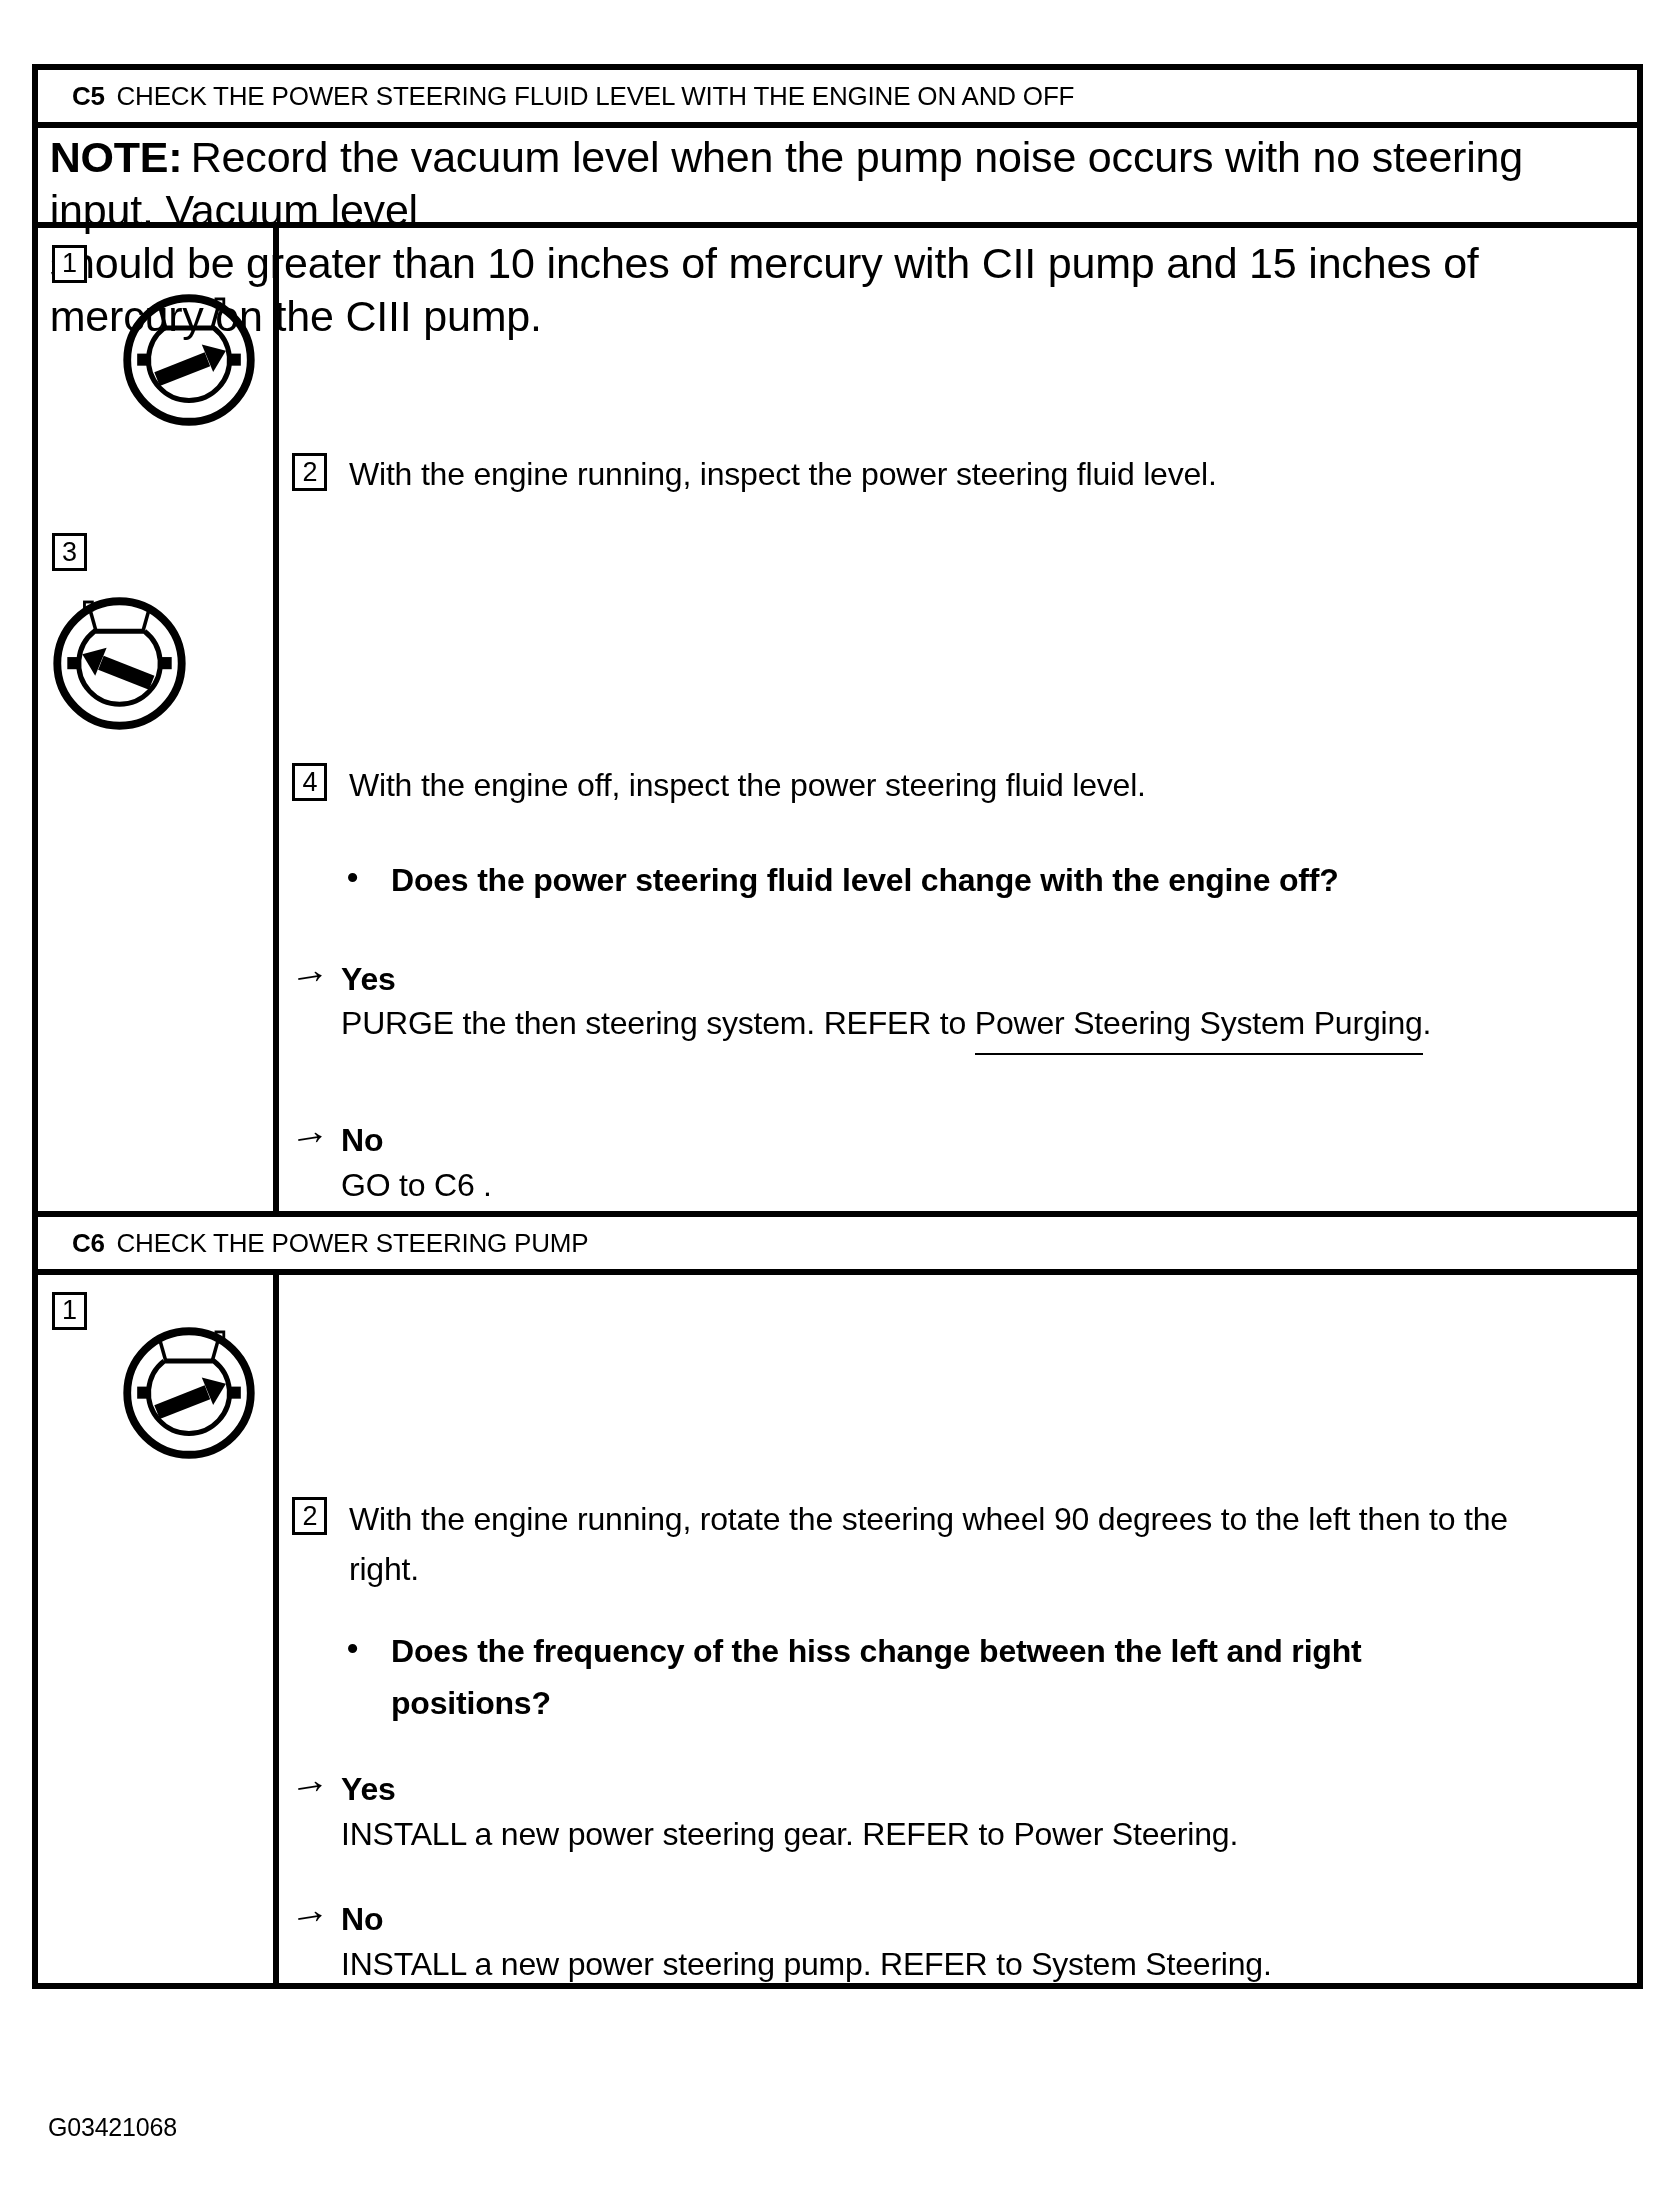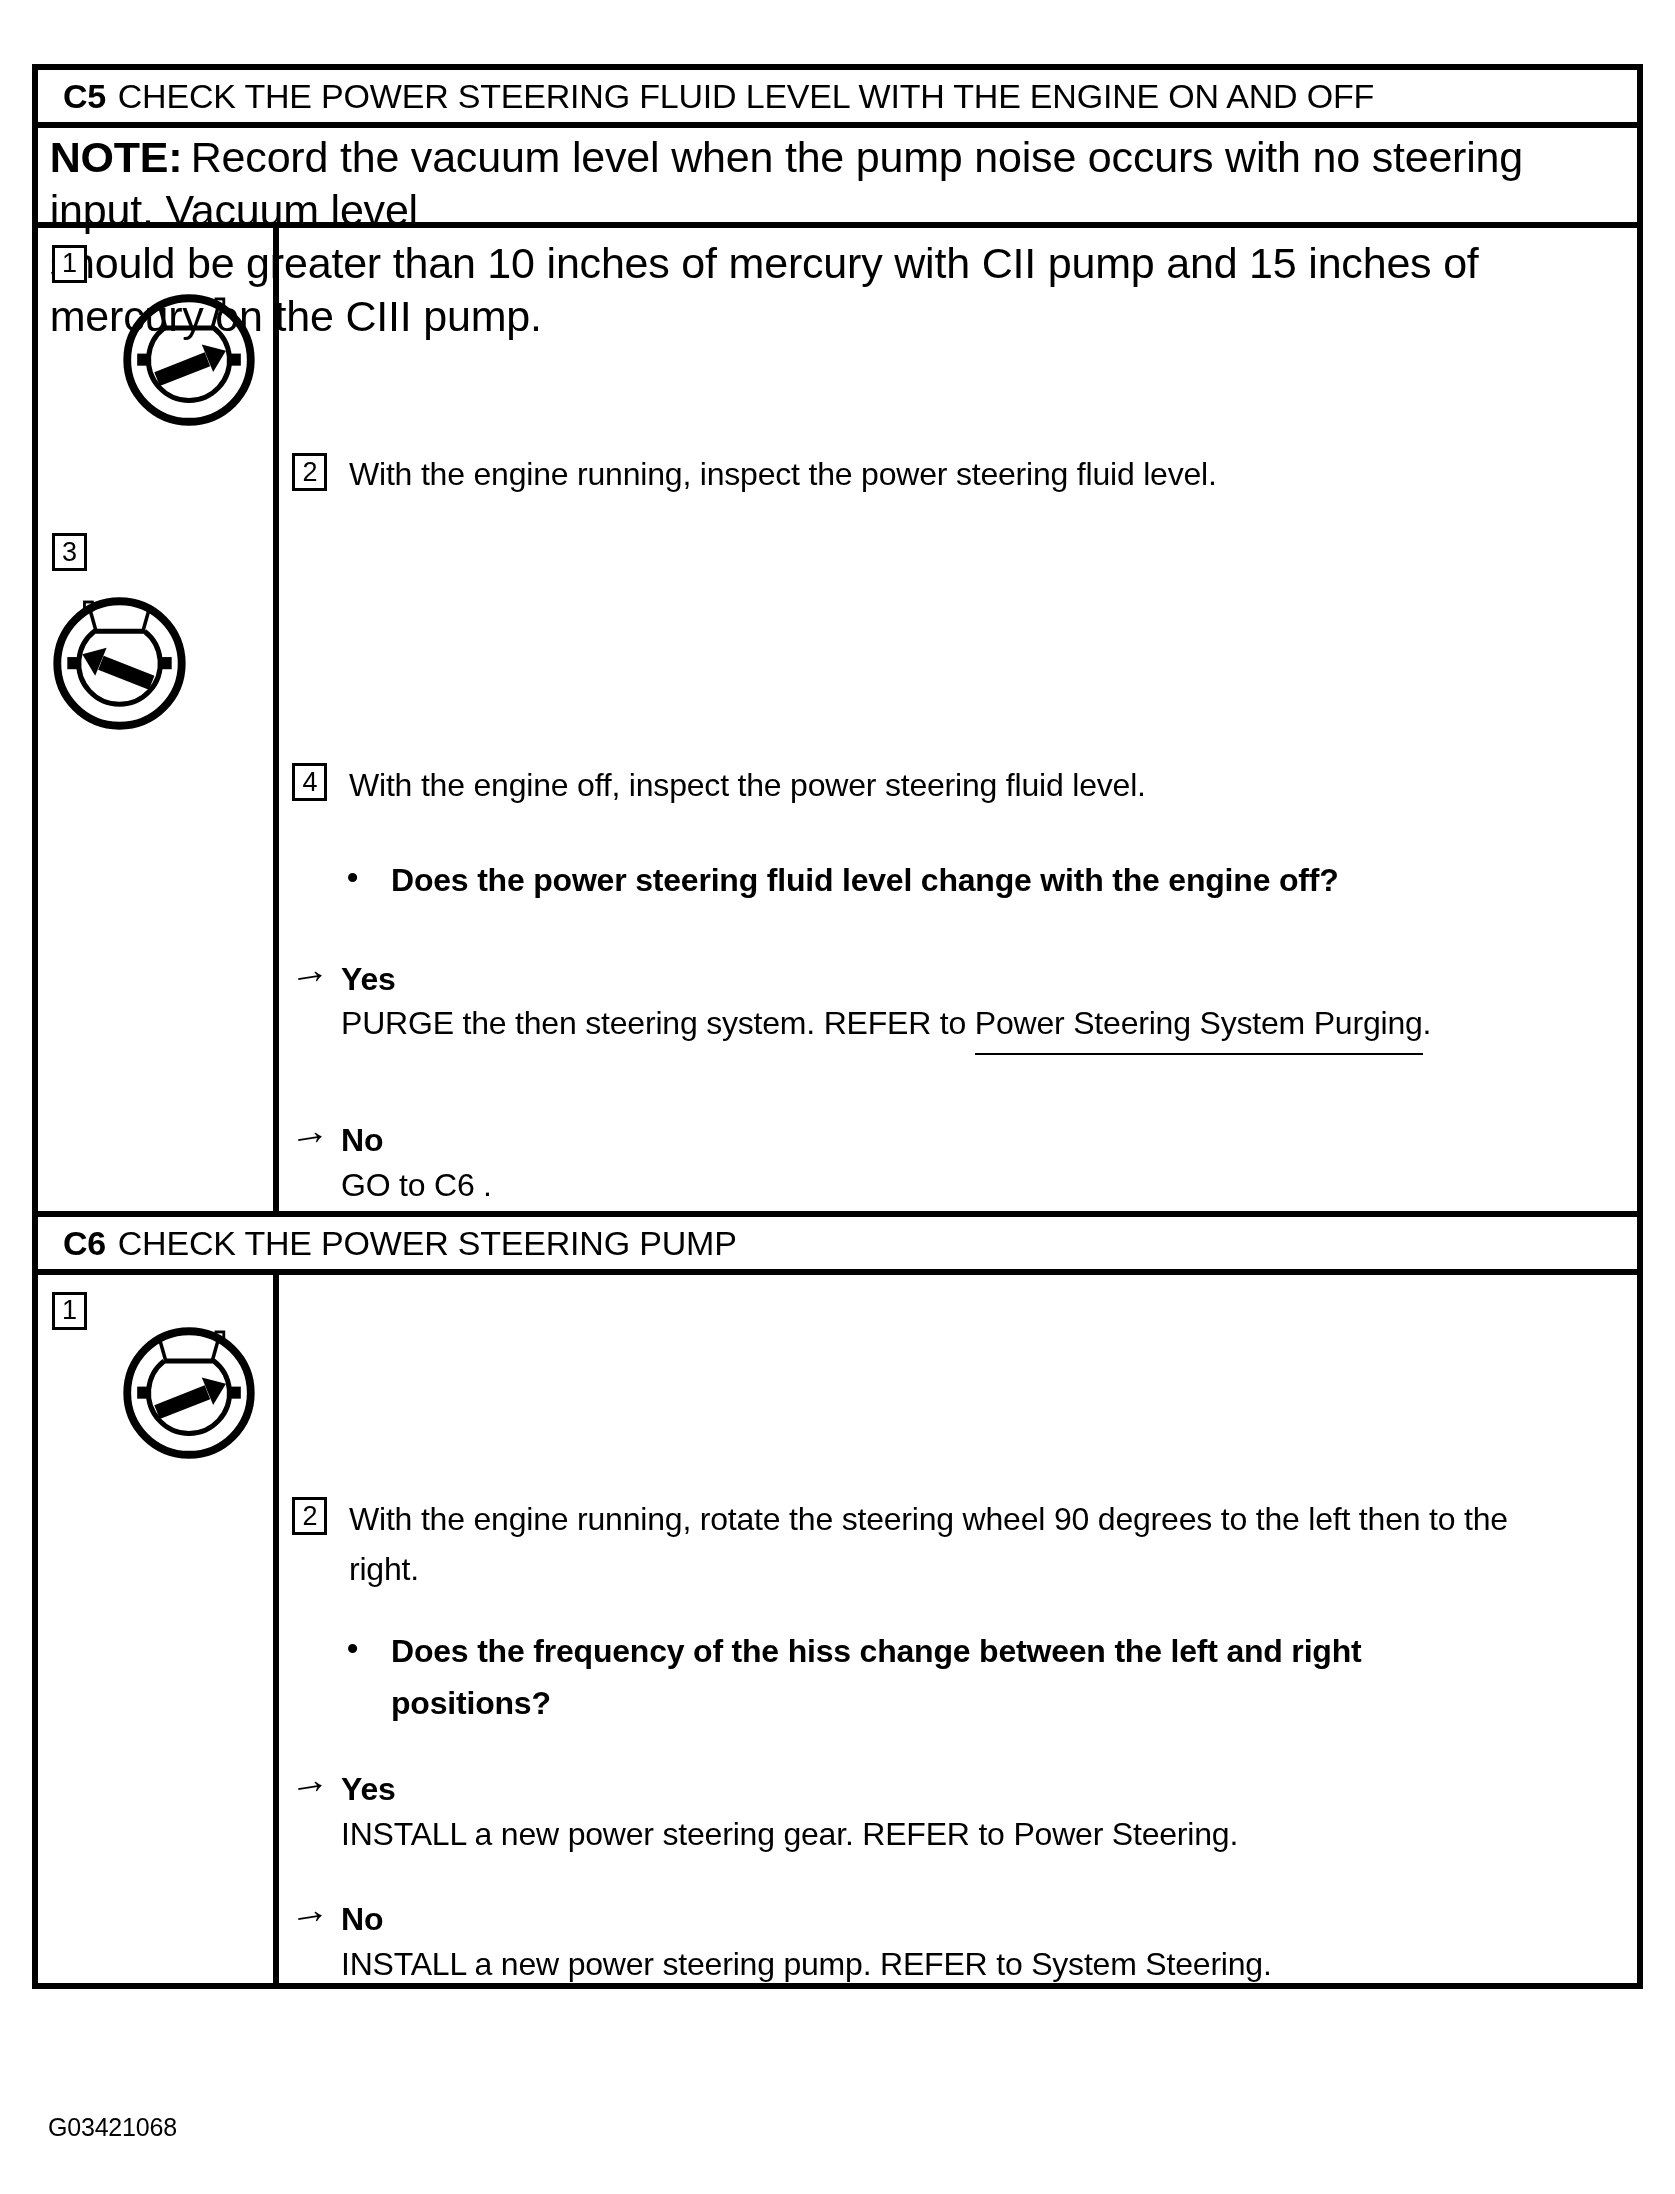--- a/index.html
+++ b/index.html
@@ -1,20 +1,20 @@
 <!DOCTYPE html>
 <html style="font-size:13.3px"><head>
 <meta charset="utf-8">
 <style>
   html,body{margin:0;padding:0;background:#fff;}
   #page{position:relative;width:1676px;height:2194px;background:#fff;color:#000;
         font-family:"Liberation Sans","DejaVu Sans",sans-serif;letter-spacing:-0.2px;}
   .tbl{position:absolute;left:32px;top:64px;width:1599px;border:6.7px solid #000;background:#fff;}
-  .hdr{height:52px;line-height:52px;border-bottom:6.7px solid #000;padding-left:25px;
-       font-size:34px;white-space:nowrap;overflow:hidden;}
+  .hdr{height:52px;line-height:52px;border-bottom:6.7px solid #000;padding-left:34px;
+       font-size:26px;white-space:nowrap;overflow:hidden;}
   .hdr .code{font-weight:bold;margin-right:11.7px;}
   .note{height:91px;border-bottom:6.7px solid #000;padding:3.3px 11.7px 0 11.7px;
         font-size:43px;line-height:53px;}
   .note .nlabel{font-weight:bold;margin-right:8.3px;}
   .note .ntext{white-space:pre-line;}
   .body{border-bottom:6.7px solid #000;display:flex;}
   .body.last{border-bottom:none;}
   .figcell{position:relative;width:235px;border-right:6.7px solid #000;flex:none;}
   .actcell{position:relative;flex:1;}
   .numbox{position:absolute;width:35px;height:38px;box-sizing:border-box;border:3.3px solid #000;

